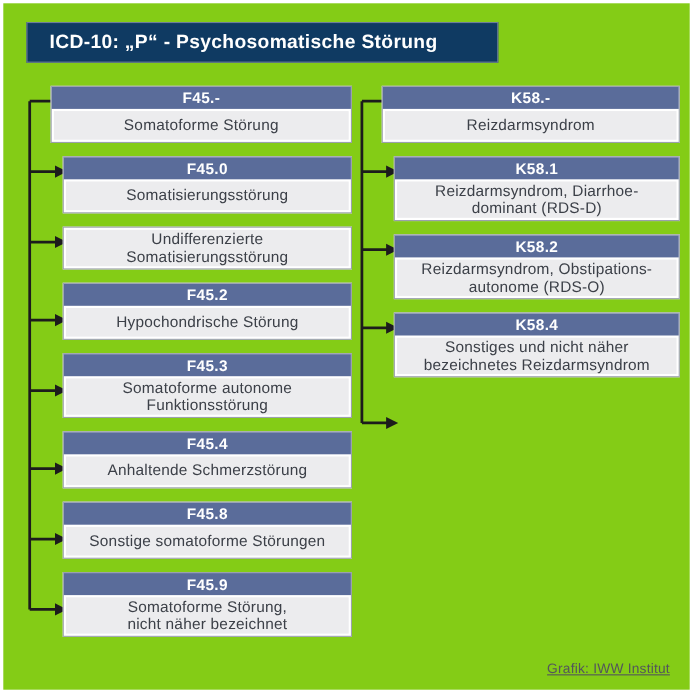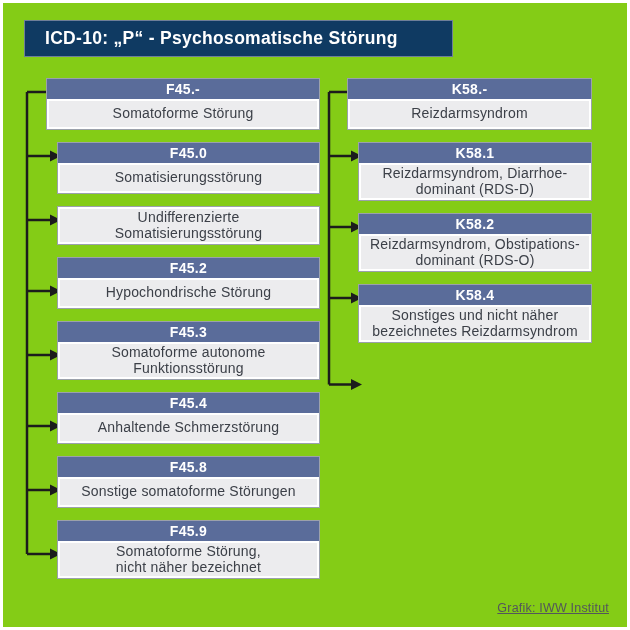--- a/index.html
+++ b/index.html
@@ -25,21 +25,21 @@
     display:flex; align-items:center;
     padding-left:20px;
   }
 
   .column {
     position:absolute; top:75px;
     display:flex; flex-direction:column;
     gap:12px;
   }
   #column-f45 { left:54px; width:263px; }
-  #column-k58 { left:355px; width:234px; }
+  #column-k58 { left:355px; width:260px; }
 
   .box {
     background:#ffffff;
     border:1px solid #9ba1ab;
   }
   .box.parent { margin-left:-11px; }
 
   .box-header {
     background:#5a6c9a;
     color:#ffffff;
@@ -142,21 +142,21 @@
       <div class="box-body">Reizdarmsyndrom</div>
     </div>
     <div class="box">
       <div class="box-header">K58.1</div>
       <div class="box-body">Reizdarmsyndrom, Diarrhoe-
 dominant (RDS-D)</div>
     </div>
     <div class="box">
       <div class="box-header">K58.2</div>
       <div class="box-body">Reizdarmsyndrom, Obstipations-
-dominant (RDS-O)</div>
+autonome (RDS-O)</div>
     </div>
     <div class="box">
       <div class="box-header">K58.4</div>
       <div class="box-body">Sonstiges und nicht näher
 bezeichnetes Reizdarmsyndrom</div>
     </div>
   </div>
 
   <div class="credit">Grafik: IWW Institut</div>
 

